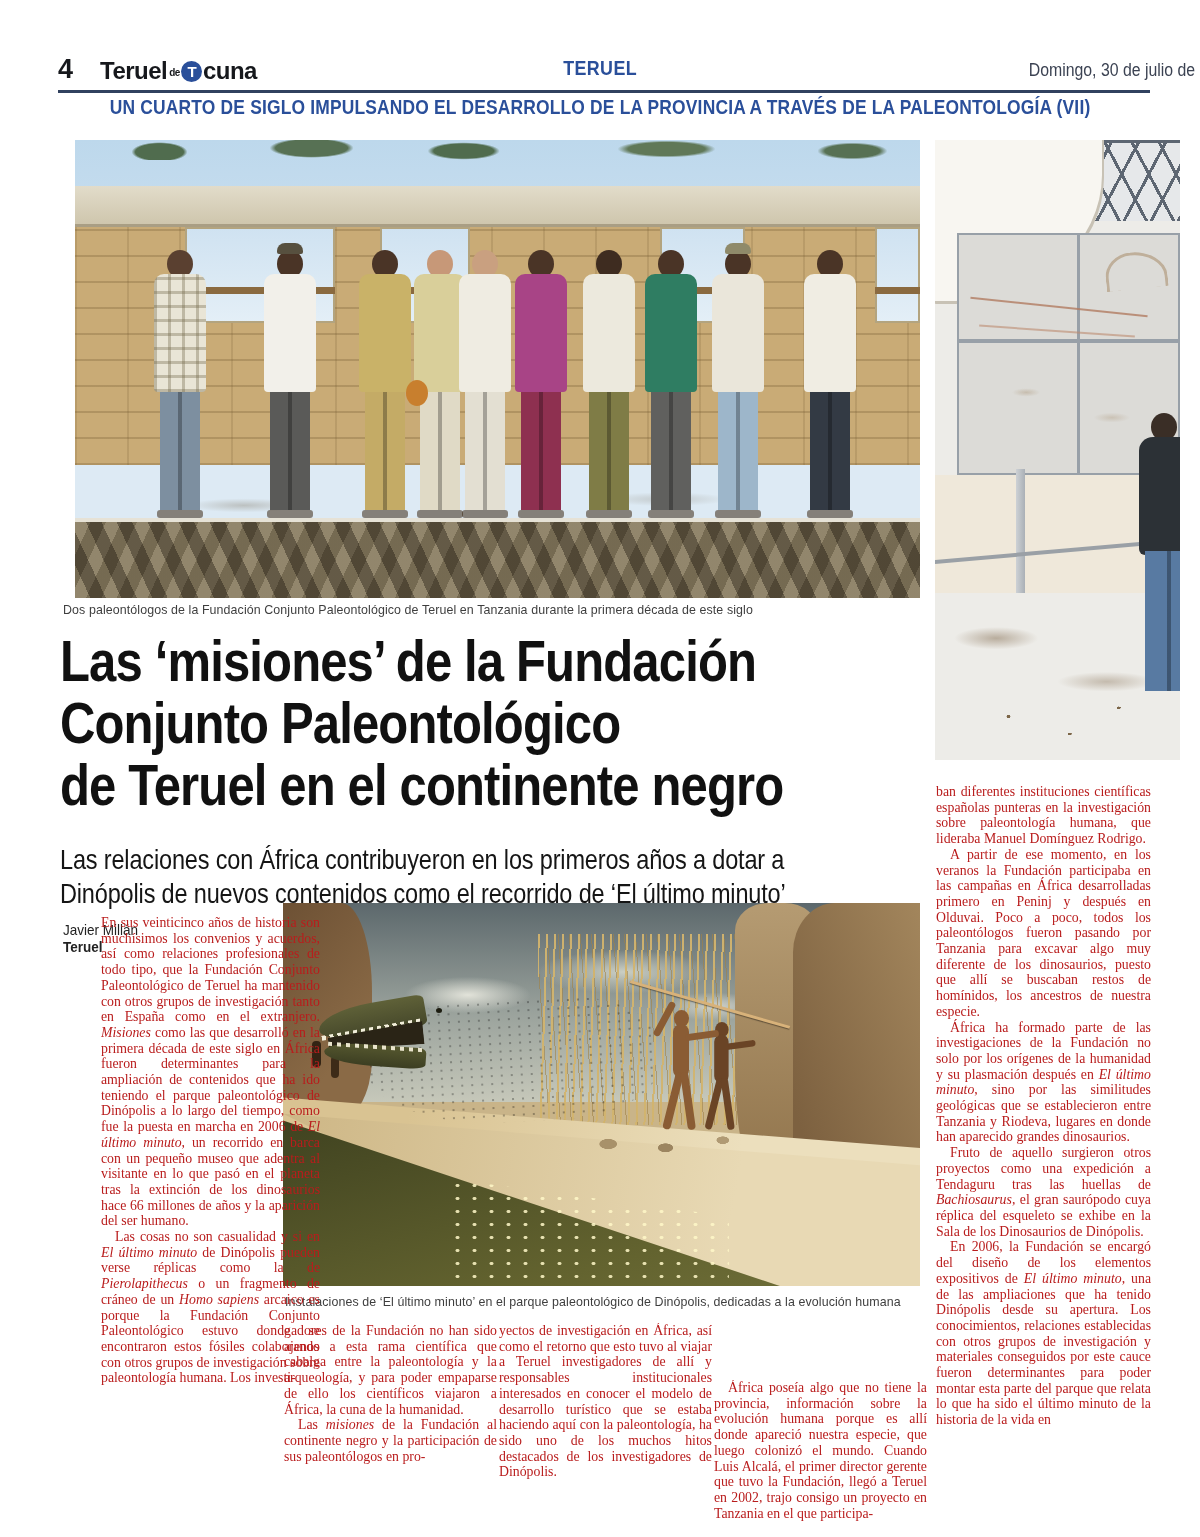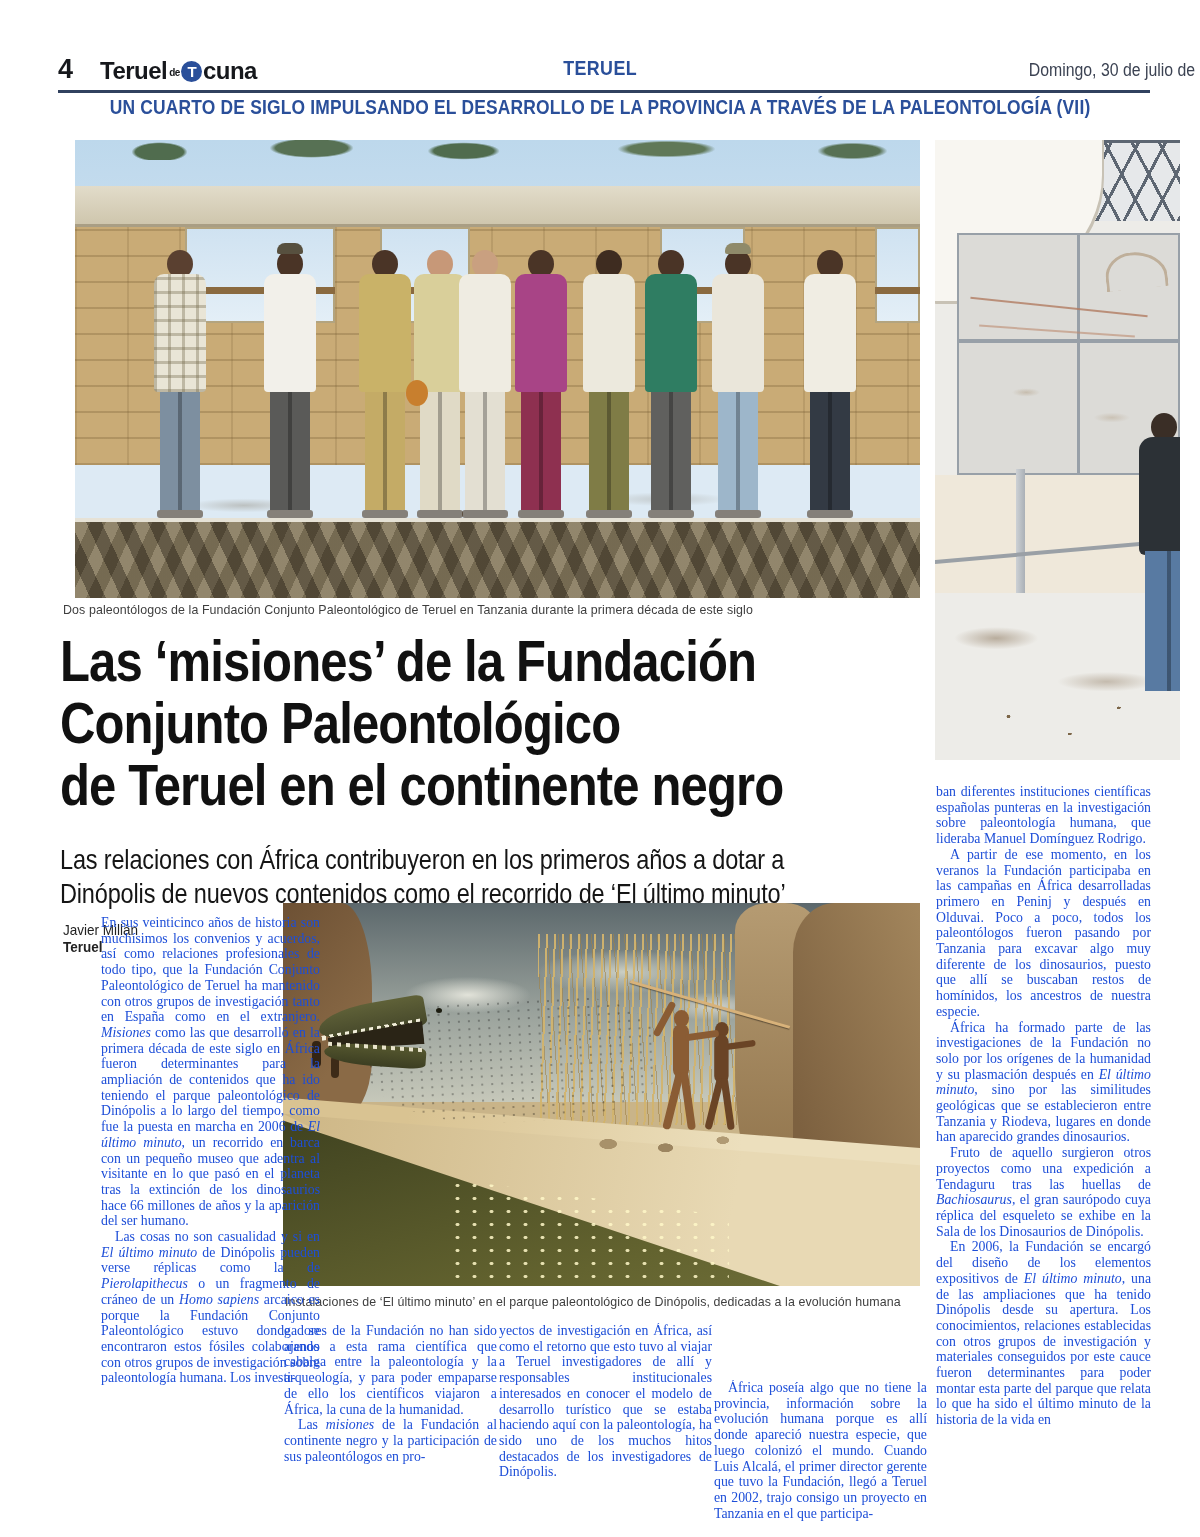--- a/index.html
+++ b/index.html
@@ -24,21 +24,21 @@
   .caption{font-size:13.5px;color:#3e3e3e;transform:scaleX(.92);letter-spacing:0.1px;}
   .cap1{left:63px;top:602px;width:930px;}
   .cap2{left:285px;top:1294px;width:690px;}
   .headline{left:60px;top:630px;width:1000px;transform:scaleX(.86);
             font-size:57px;line-height:62px;font-weight:700;color:#111;letter-spacing:-1px;}
   .subheadline{left:60px;top:843px;width:1030px;transform:scaleX(.84);
                font-size:28px;line-height:34px;color:#151515;letter-spacing:-0.2px;}
   .byline{left:63px;top:921px;width:260px;transform:scaleX(.9);font-size:15px;line-height:17px;color:#222;}
   .byline .loc{font-weight:700;}
   
-  .col{font-family:"Liberation Serif",serif;font-size:13.8px;line-height:15.7px;color:#1d4ed8;
+  .col{font-family:"Liberation Serif",serif;font-size:13.8px;line-height:15.7px;color:#b91c1c;
        text-align:justify;hyphens:auto;-webkit-hyphens:auto;overflow:hidden;}
   .col p{margin:0;}
   .col p.indent{text-indent:14px;}
   .col1{left:62px;top:915px;width:219px;height:576px;margin-left:39px;}
   .col2{left:284px;top:1323px;width:213px;height:206px;}
   .col3{left:499px;top:1323px;width:213px;height:206px;}
   .col4{left:714px;top:1380px;width:213px;height:206px;}
   .col5{left:936px;top:784px;width:215px;height:750px;}
   
   .photo{overflow:hidden;}

